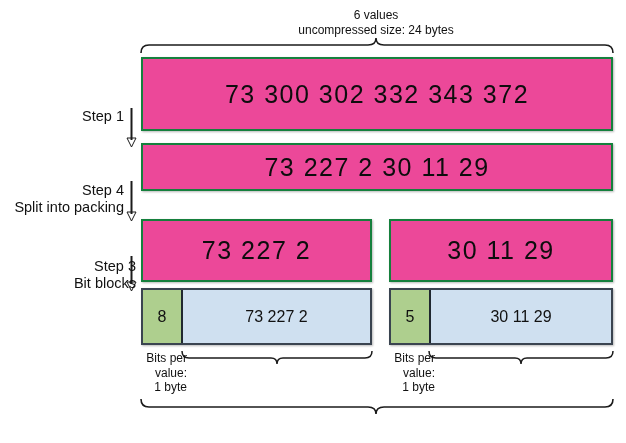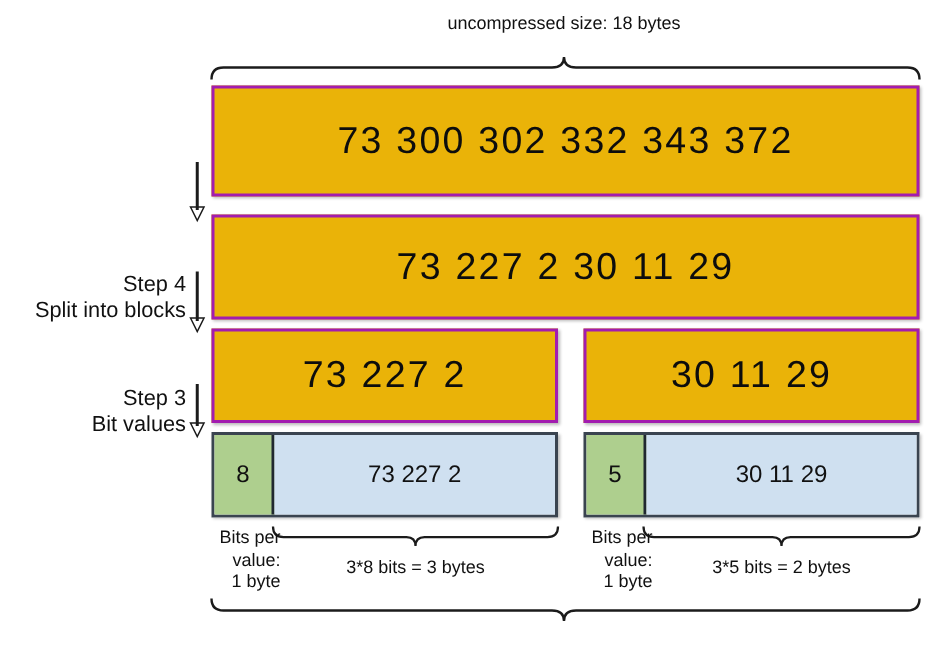--- a/index.html
+++ b/index.html
@@ -15,22 +15,22 @@
     position: relative;
     width: 626px;
     height: 443px;
     background: #ffffff;
     overflow: hidden;
   }
 
   .box {
     position: absolute;
     box-sizing: border-box;
-    border: 2px solid #a21caf;
-    background: #eab308;
+    border: 2px solid #15803d;
+    background: #ec4899;
     display: flex;
     align-items: center;
     justify-content: center;
     box-shadow: 1px 1px 2px rgba(0,0,0,0.28);
   }
   .box .vals {
     font-size: 25px;
     letter-spacing: 1.5px;
     color: #0d0d0d;
     white-space: nowrap;
@@ -112,41 +112,43 @@
     <path d="M127,282 L131.5,291 L136,282 Z" fill="#1b1b1b" stroke="none"></path>
 
     <path d="M182,351 Q182,358 189,358 L271,358 Q277,358 277,364 Q277,358 283,358 L365,358 Q372,358 372,351" stroke-width="1.5"></path>
 
     <path d="M429,351 Q429,358 436,358 L515,358 Q521,358 521,364 Q521,358 527,358 L606,358 Q613,358 613,351" stroke-width="1.5"></path>
 
     <path d="M141,399 Q141,407 149,407 L368,407 Q376,407 376,414 Q376,407 384,407 L605,407 Q613,407 613,399" stroke-width="1.6"></path>
   </svg>
 
   <div class="caption center" style="left:236px; top:8px; width:280px;">
-    <div>uncompressed size: 18 bytes</div>
+    <div>6 values</div>
+    <div>uncompressed size: 24 bytes</div>
   </div>
 
   <div class="step-label" style="left:0px; top:108px; width:124px;">
+    <div>Step 1</div>
   </div>
 
   <div class="step-label" style="left:0px; top:182px; width:124px;">
     <div>Step 4</div>
-    <div>Split into blocks</div>
+    <div>Split into packing</div>
   </div>
 
-  <div class="step-label" style="left:0px; top:258px; width:124px;">
+  <div class="step-label" style="left:12px; top:258px; width:124px;">
     <div>Step 3</div>
-    <div>Bit values</div>
+    <div>Bit blocks</div>
   </div>
 
   <div class="box" style="left:141px; top:57px; width:472px; height:74px;">
     <span class="vals">73  300  302  332  343  372</span>
   </div>
 
-  <div class="box" style="left:141px; top:143px; width:472px; height:70px;">
+  <div class="box" style="left:141px; top:143px; width:472px; height:48px;">
     <span class="vals">73  227  2  30  11  29</span>
   </div>
 
   <div class="box" style="left:141px; top:219px; width:231px; height:63px;">
     <span class="vals">73  227  2</span>
   </div>
 
   <div class="box" style="left:389px; top:219px; width:224px; height:63px;">
     <span class="vals">30  11  29</span>
   </div>
@@ -174,18 +176,16 @@
     <div>value:</div>
     <div>1 byte</div>
   </div>
 
   <div class="caption small-wrap" style="left:387px; top:351px; width:48px;">
     <div>Bits per</div>
     <div>value:</div>
     <div>1 byte</div>
   </div>
 
-  <div class="caption center" style="left:192px; top:371px; width:170px;">3*8 bits = 3 bytes</div>
 
-  <div class="caption center" style="left:438px; top:371px; width:166px;">3*5 bits = 2 bytes</div>
 
 
 </div>
 
 </body></html>

